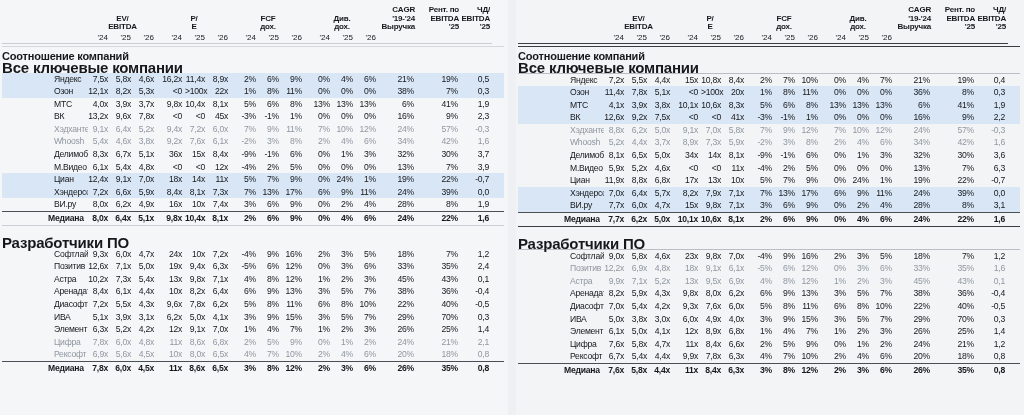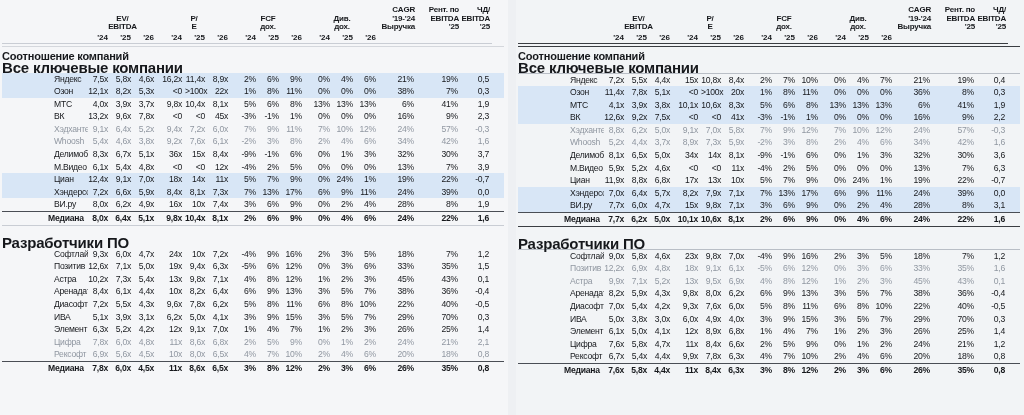--- a/index.html
+++ b/index.html
@@ -21,21 +21,21 @@
   .ggrid{display:grid;grid-template-columns:86px 69px 74px 74px 74px 38px 44px 31px;}
   
   .ghead .gcell{
     font-size:8px;font-weight:bold;line-height:8.5px;
     text-align:center;padding-top:2px;letter-spacing:-0.2px;
     display:flex;flex-direction:column;justify-content:flex-end;
   }
   .ghead .gcell.single{text-align:right;align-items:flex-end;padding-right:2px;}
   .yrow{height:11px;}
   .yrow .cell{
-    font-size:8px;font-weight:bold;text-align:right;padding-right:3px;line-height:11px;
+    font-size:8px;font-weight:normal;text-align:right;padding-right:3px;line-height:11px;
   }
   .panel.ruled .yrow .cell{border-bottom:1.2px solid #3a3d42;}
   .panel.plain .yrow .cell{border-bottom:1px solid #c9cdd4;}
   .fullrule{height:0;border-bottom:1.4px solid #3a3d42;margin-top:3px;}
   .panel.plain .fullrule{border-bottom:1px solid #d4d7dc;}
   
   .ptitle{font-size:11px;font-weight:bold;margin-top:4px;line-height:10px;letter-spacing:-0.2px;}
   .stitle{font-size:15px;font-weight:bold;line-height:11px;letter-spacing:-0.2px;border-bottom:1px solid #b9bec6;}
   .panel.plain .stitle{border-bottom:none;}
   
@@ -366,21 +366,21 @@
             <div class="cell">9,4x</div>
             <div class="cell">6,3x</div>
             <div class="cell">-5%</div>
             <div class="cell">6%</div>
             <div class="cell">12%</div>
             <div class="cell">0%</div>
             <div class="cell">3%</div>
             <div class="cell">6%</div>
             <div class="cell">33%</div>
             <div class="cell">35%</div>
-            <div class="cell">1,5</div>
+            <div class="cell">2,4</div>
           </div>
           <div class="grid row">
             <div class="cell name">Астра</div>
             <div class="cell">10,2x</div>
             <div class="cell">7,3x</div>
             <div class="cell">5,4x</div>
             <div class="cell">13x</div>
             <div class="cell">9,8x</div>
             <div class="cell">7,1x</div>
             <div class="cell">4%</div>

